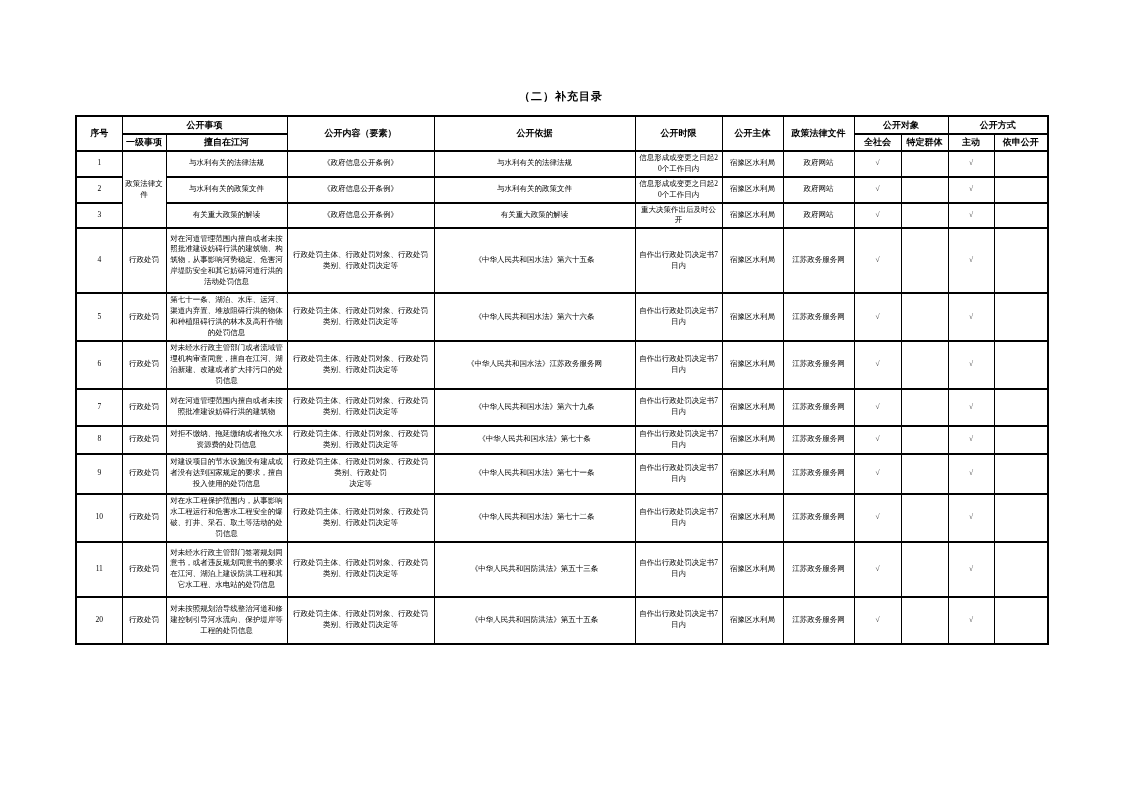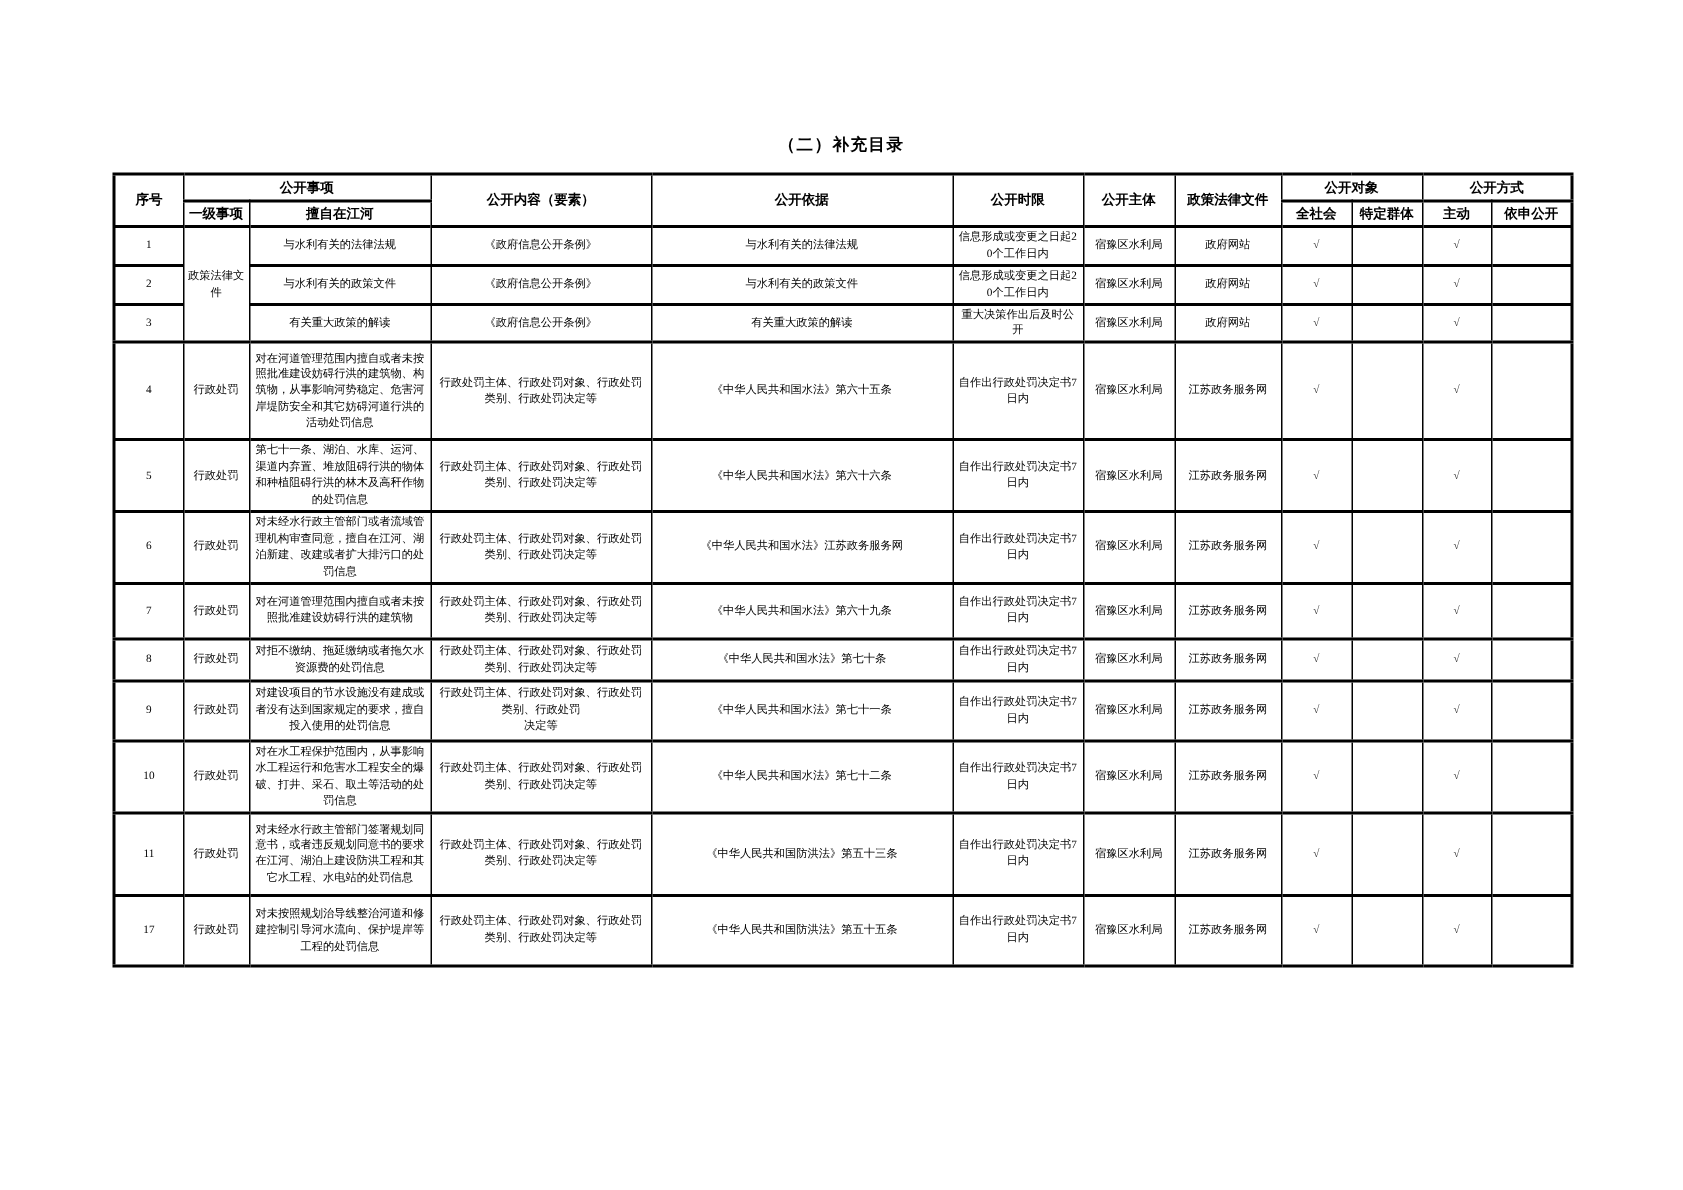--- a/index.html
+++ b/index.html
@@ -255,21 +255,21 @@
           <td>《中华人民共和国防洪法》第五十三条</td>
           <td>自作出行政处罚决定书7日内</td>
           <td>宿豫区水利局</td>
           <td>江苏政务服务网</td>
           <td class="check">√</td>
           <td class="check"></td>
           <td class="check">√</td>
           <td class="check"></td>
         </tr>
         <tr style="height: 47px;">
-          <td class="row-num">17</td>
+          <td class="row-num">20</td>
           <td>行政处罚</td>
           <td>对未按照规划治导线整治河道和修建控制引导河水流向、保护堤岸等工程的处罚信息</td>
           <td>行政处罚主体、行政处罚对象、行政处罚类别、行政处罚决定等</td>
           <td>《中华人民共和国防洪法》第五十五条</td>
           <td>自作出行政处罚决定书7日内</td>
           <td>宿豫区水利局</td>
           <td>江苏政务服务网</td>
           <td class="check">√</td>
           <td class="check"></td>
           <td class="check">√</td>

